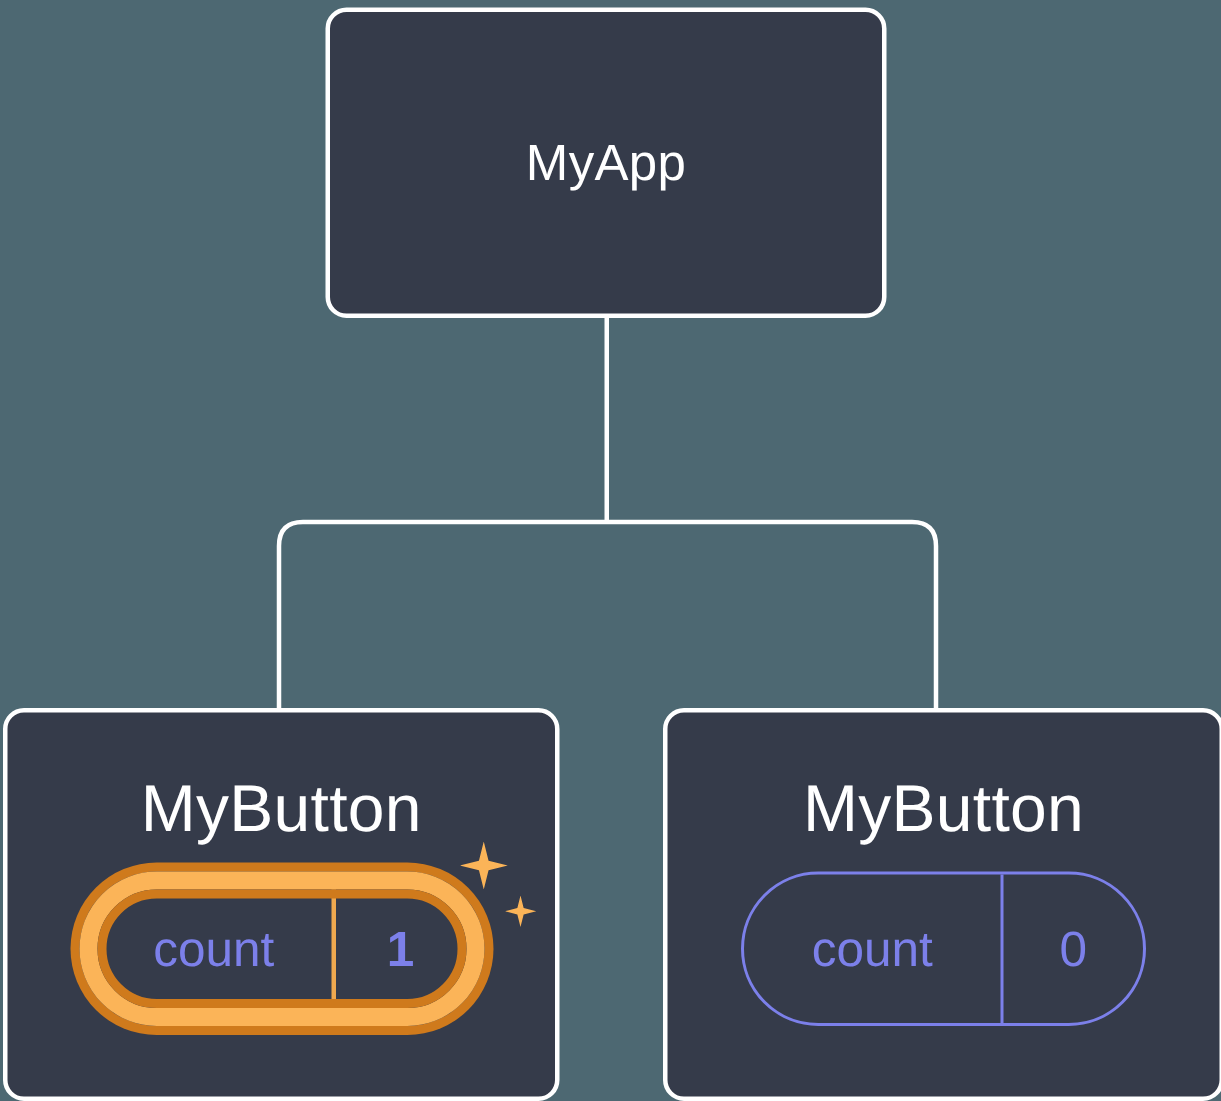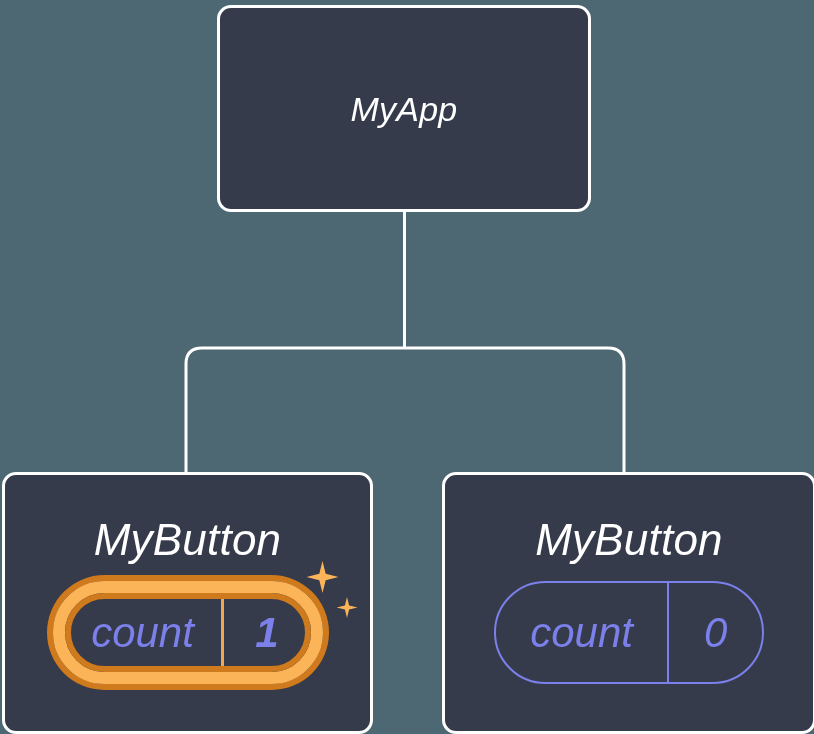--- a/index.html
+++ b/index.html
@@ -37,21 +37,20 @@
   .node {
     position: absolute;
     z-index: 2;
     box-sizing: border-box;
     background: #353b4a;
     border: 3px solid #ffffff;
     border-radius: 14px;
     display: flex;
     flex-direction: column;
     align-items: center;
-    font-style: italic;
   }
 
   .node-root {
     left: 217px;
     top: 5px;
     width: 374px;
     height: 207px;
     justify-content: center;
   }
   .node-child-left {
@@ -101,21 +100,21 @@
     align-items: stretch;
     height: 103px;
     border-radius: 52px;
     background: transparent;
   }
   .pill-cell {
     display: flex;
     align-items: center;
     justify-content: center;
     color: #7c80ea;
-    font-size: 42px;
+    font-size: 33px;
     line-height: 1;
     white-space: nowrap;
   }
   .pill-name { padding: 0 0 0 0; }
   .pill-value { font-weight: 400; }
 
   
   .pill-plain {
     width: 270px;
     border: 2px solid #7c80ea;

